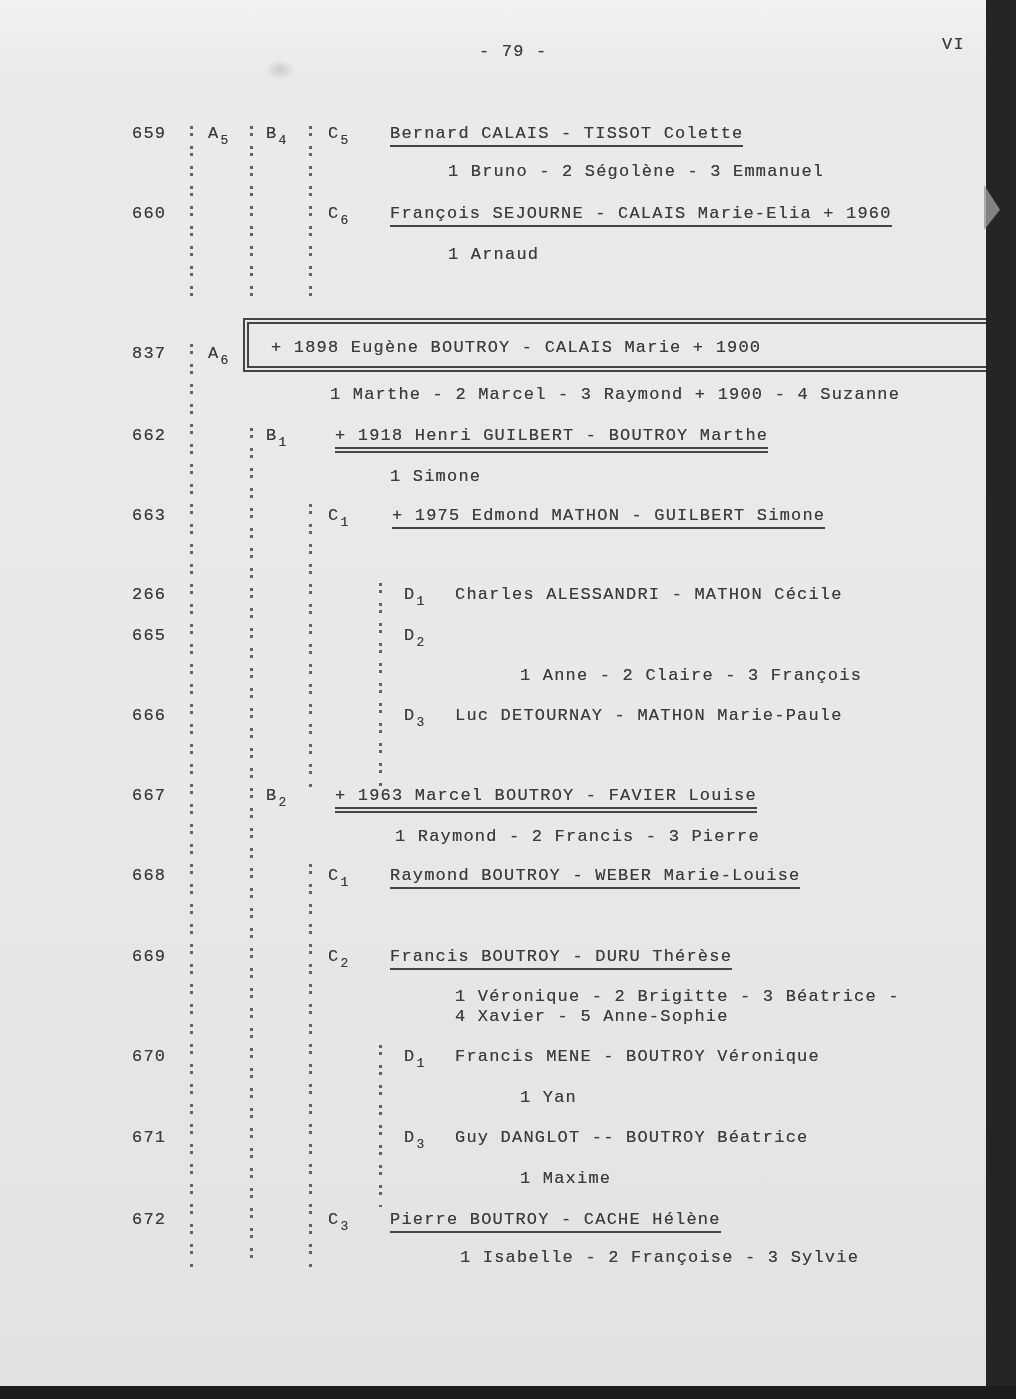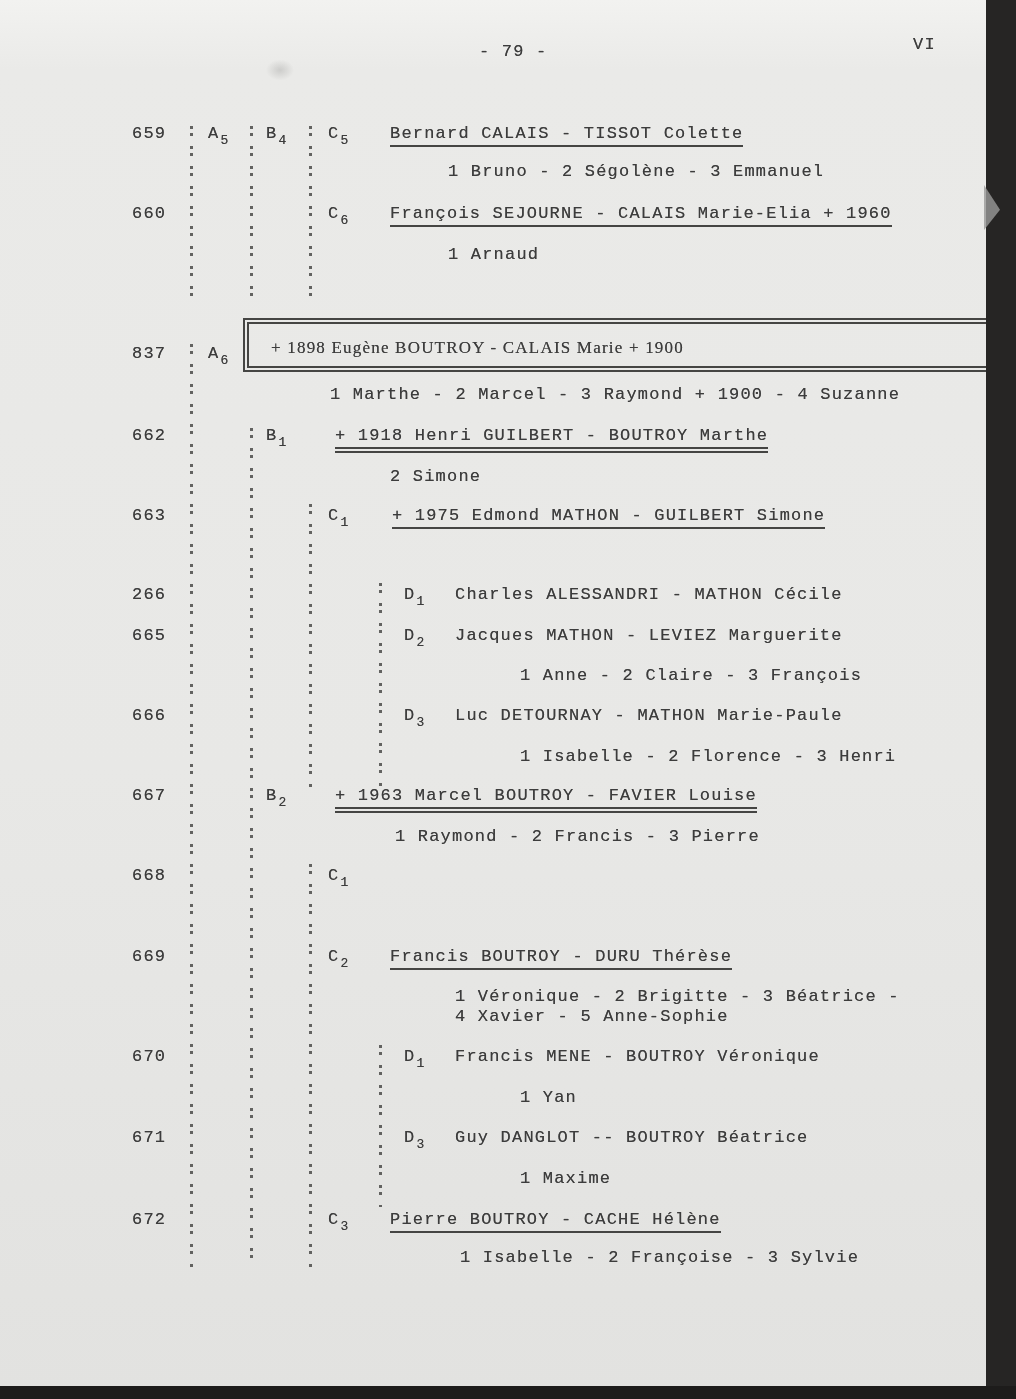--- a/index.html
+++ b/index.html
@@ -17,35 +17,35 @@
   .u1{border-bottom:2px solid #454543;padding-bottom:2px;}
   .u2{border-bottom:6px double #454543;padding-bottom:2px;}
   .guide{
     position:absolute;width:3px;
     background-image:repeating-linear-gradient(to bottom,
       #4b4b49 0 3px, transparent 3px 7px, #4b4b49 7px 10px, transparent 10px 20px);
     opacity:.85;
   }
   .family-box{
     position:absolute;left:243px;top:318px;width:758px;height:54px;
-    border:6px double #454543;box-sizing:border-box;font-family:Liberation Serif, serif;
+    border:6px double #454543;box-sizing:border-box;
   }
   .family-box .bn{position:absolute;left:22px;top:14px;white-space:pre;text-shadow:0 0 .6px rgba(45,45,45,.65);}
   .edge-right{position:absolute;top:0;right:0;width:30px;height:1399px;background:#262524;}
   .edge-right .curl{position:absolute;left:-2px;top:185px;width:16px;height:45px;background:#9a9a98;
     clip-path:polygon(0 0,100% 55%,0 100%);opacity:.8;}
   .edge-bottom{position:absolute;left:0;bottom:0;width:1016px;height:13px;background:#1d1c1b;}
 </style>
 </head>
 <body>
 
 <div class="page">
 
   <div class="t" style="left:479px;top:42px">- 79 -</div>
-  <div class="t" style="left:913px;top:35px">VI</div>
+  <div class="t" style="left:942px;top:35px">VI</div>
 
   <div class="guide" style="left:190px;top:126px;height:176px"></div>
   <div class="guide" style="left:250px;top:126px;height:176px"></div>
   <div class="guide" style="left:309px;top:126px;height:176px"></div>
   <div class="guide" style="left:190px;top:344px;height:924px"></div>
   <div class="guide" style="left:250px;top:428px;height:840px"></div>
   <div class="guide" style="left:309px;top:504px;height:286px"></div>
   <div class="guide" style="left:309px;top:864px;height:404px"></div>
   <div class="guide" style="left:379px;top:583px;height:207px"></div>
   <div class="guide" style="left:379px;top:1045px;height:162px"></div>
@@ -65,47 +65,46 @@
   <div class="t num" style="left:132px;top:344px">837</div>
   <div class="t lbl" style="left:208px;top:344px"><span>A</span><sub>6</sub></div>
   <div class="family-box">
     <span class="bn">+ 1898 Eugène BOUTROY - CALAIS Marie + 1900</span>
   </div>
   <div class="t" style="left:330px;top:385px">1 Marthe - 2 Marcel - 3 Raymond + 1900 - 4 Suzanne</div>
 
   <div class="t num" style="left:132px;top:426px">662</div>
   <div class="t lbl" style="left:266px;top:426px"><span>B</span><sub>1</sub></div>
   <div class="t u2" style="left:335px;top:426px">+ 1918 Henri GUILBERT - BOUTROY Marthe</div>
-  <div class="t" style="left:390px;top:467px">2 Simone</div>
+  <div class="t" style="left:390px;top:467px">1 Simone</div>
 
   <div class="t num" style="left:132px;top:506px">663</div>
   <div class="t lbl" style="left:328px;top:506px"><span>C</span><sub>1</sub></div>
   <div class="t u1" style="left:392px;top:506px">+ 1975 Edmond MATHON - GUILBERT Simone</div>
 
   <div class="t num" style="left:132px;top:585px">266</div>
   <div class="t lbl" style="left:404px;top:585px"><span>D</span><sub>1</sub></div>
   <div class="t" style="left:455px;top:585px">Charles ALESSANDRI - MATHON Cécile</div>
 
   <div class="t num" style="left:132px;top:626px">665</div>
   <div class="t lbl" style="left:404px;top:626px"><span>D</span><sub>2</sub></div>
-  <div class="t" style="left:455px;top:626px">Jacques MATHON - LEVIEZ Marguerite</div>
   <div class="t" style="left:520px;top:666px">1 Anne - 2 Claire - 3 François</div>
 
   <div class="t num" style="left:132px;top:706px">666</div>
   <div class="t lbl" style="left:404px;top:706px"><span>D</span><sub>3</sub></div>
   <div class="t" style="left:455px;top:706px">Luc DETOURNAY - MATHON Marie-Paule</div>
-  <div class="t" style="left:520px;top:747px">1 Isabelle - 2 Florence - 3 Henri</div>
 
   <div class="t num" style="left:132px;top:786px">667</div>
   <div class="t lbl" style="left:266px;top:786px"><span>B</span><sub>2</sub></div>
   <div class="t u2" style="left:335px;top:786px">+ 1963 Marcel BOUTROY - FAVIER Louise</div>
   <div class="t" style="left:395px;top:827px">1 Raymond - 2 Francis - 3 Pierre</div>
 
   <div class="t num" style="left:132px;top:866px">668</div>
   <div class="t lbl" style="left:328px;top:866px"><span>C</span><sub>1</sub></div>
+  <div class="t u1" style="left:390px;top:866px">Raymond BOUTROY - WEBER Marie-Louise</div>
 
   <div class="t num" style="left:132px;top:947px">669</div>
   <div class="t lbl" style="left:328px;top:947px"><span>C</span><sub>2</sub></div>
   <div class="t u1" style="left:390px;top:947px">Francis BOUTROY - DURU Thérèse</div>
   <div class="t" style="left:455px;top:987px">1 Véronique - 2 Brigitte - 3 Béatrice -</div>
   <div class="t" style="left:455px;top:1007px">4 Xavier - 5 Anne-Sophie</div>
 
   <div class="t num" style="left:132px;top:1047px">670</div>
   <div class="t lbl" style="left:404px;top:1047px"><span>D</span><sub>1</sub></div>
   <div class="t" style="left:455px;top:1047px">Francis MENE - BOUTROY Véronique</div>

